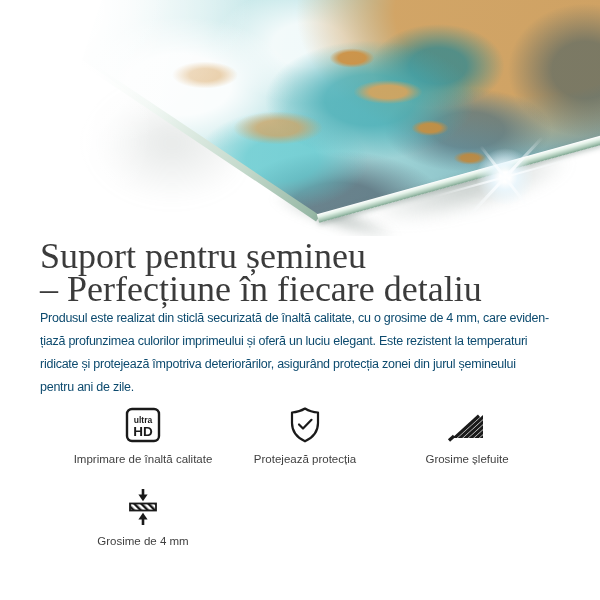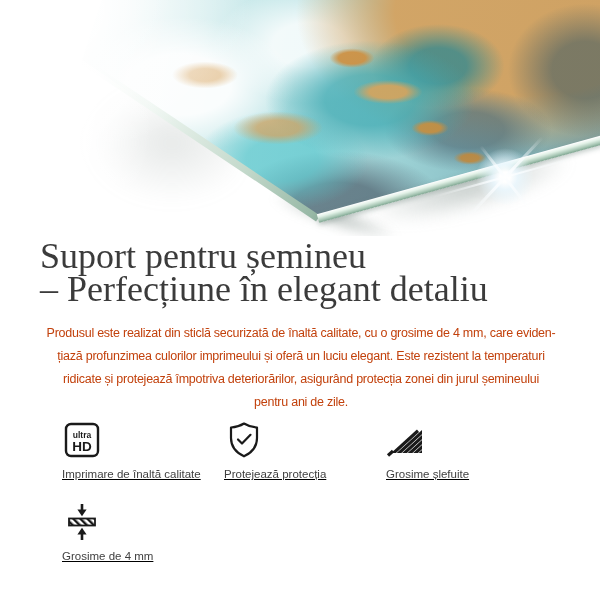--- a/index.html
+++ b/index.html
@@ -60,27 +60,27 @@
 
   .fade { position:absolute; inset:0; pointer-events:none;
     background:
       linear-gradient(98deg, #ffffff 5%, rgba(255,255,255,.85) 11%, rgba(255,255,255,0) 27%),
       radial-gradient(380px 240px at 0% 4%, rgba(255,255,255,.95) 22%, rgba(255,255,255,0) 66%); }
 
   
   .content { padding:4px 38px 0 40px; }
   .title { font-family:"Liberation Serif","DejaVu Serif",serif; font-weight:400;
     font-size:36px; line-height:33px; color:#3b3b3b; }
-  .desc { margin-top:16px; font-size:12.5px; line-height:23px; letter-spacing:-0.25px;
-    color:#c2410c; white-space:nowrap;text-align:center; }
+  .desc { margin-top:1px; font-size:12.5px; line-height:23px; letter-spacing:-0.25px;
+    color:#0c4a6e; white-space:nowrap; }
 
   
   .features { display:grid; grid-template-columns:1fr 1fr 1fr; row-gap:20px;
     margin-top:4px; padding:0 14px 0 22px; }
-  .feature { display:flex; flex-direction:column; align-items:flex-start;text-decoration:underline; }
+  .feature { display:flex; flex-direction:column; align-items:center; }
   .icon-slot { height:44px; display:flex; align-items:center; justify-content:center; }
   .feature-label { margin-top:6px; font-size:11.5px; color:#3f3f3f; text-align:center; }
   .icon-svg { display:block; }
 </style>
 </head>
 <body>
 
 <div class="hero">
   <div class="shadow-a"></div>
   <div class="shadow-b"></div>
@@ -93,21 +93,21 @@
     <div class="ray r1"></div>
     <div class="ray r2"></div>
     <div class="ray r3"></div>
   </div>
   <div class="fade"></div>
 </div>
 
 <div class="content">
   <div class="title">
     <div>Suport pentru șemineu</div>
-    <div>– Perfecțiune în elegant detaliu</div>
+    <div>– Perfecțiune în fiecare detaliu</div>
   </div>
   <div class="desc">
     <div>Produsul este realizat din sticlă securizată de înaltă calitate, cu o grosime de 4 mm, care eviden-</div>
     <div>țiază profunzimea culorilor imprimeului și oferă un luciu elegant. Este rezistent la temperaturi</div>
     <div>ridicate și protejează împotriva deteriorărilor, asigurând protecția zonei din jurul șemineului</div>
     <div>pentru ani de zile.</div>
   </div>
 
   <div class="features">
 

